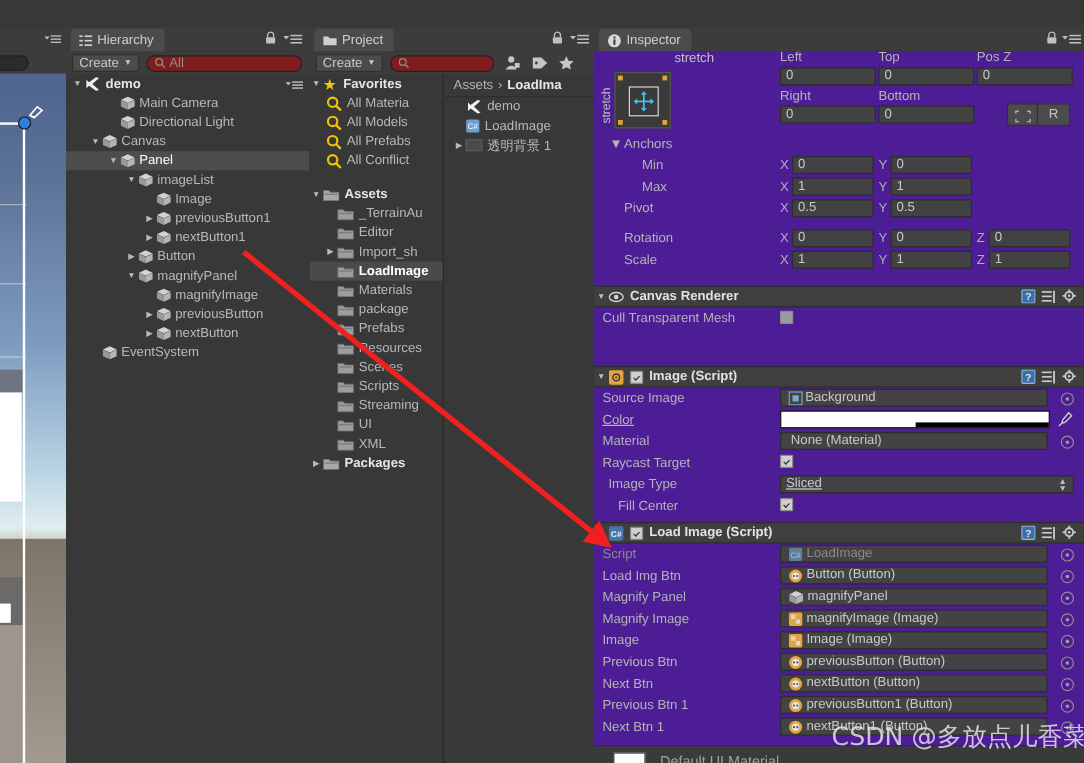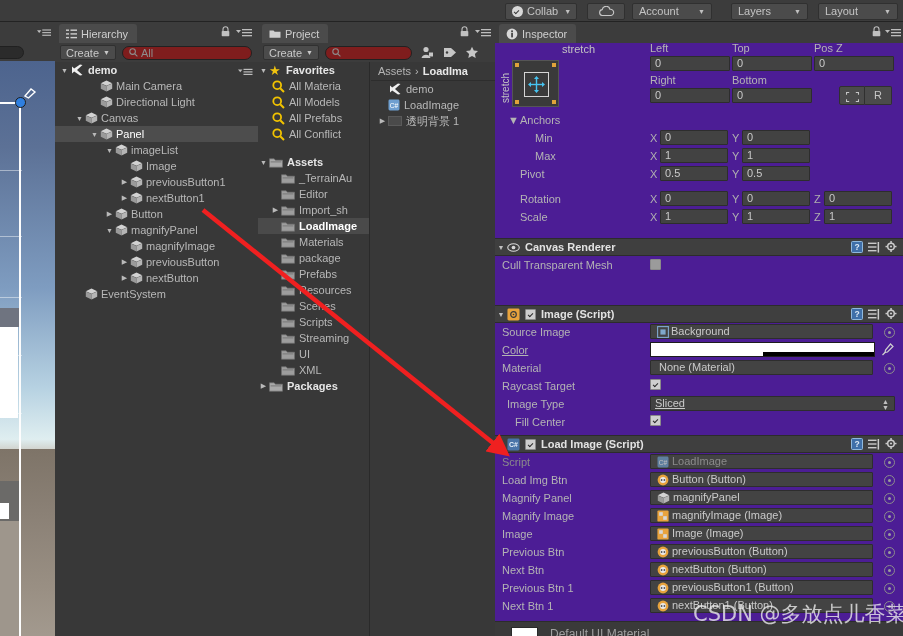--- a/index.html
+++ b/index.html
@@ -216,44 +216,20 @@
     position:absolute; left:693px; top:600px;
     font-size:21px; color:rgba(235,235,235,.80);
     font-family:"DejaVu Sans", sans-serif; white-space:nowrap;
   }
 </style>
 </head>
 <body>
 
 <div class="root">
 
-  <div class="toolbar">
-    <div class="tbtn" style="left:505px; width:72px;">
-      <span class="collab-check"></span>
-      <span>Collab</span>
-      <span class="arrow">▼</span>
-    </div>
-    <div class="tbtn" style="left:587px; width:38px; justify-content:center;">
-      <svg class="cloud-svg" width="17" height="11" viewBox="0 0 17 11">
-        <path d="M4 9.5 A3 3 0 0 1 4.2 3.6 A4 4 0 0 1 12 3.3 A2.8 2.8 0 0 1 13 9.5 Z" fill="none" stroke="#c8c8c8" stroke-width="1.1"></path>
-      </svg>
-    </div>
-    <div class="tbtn" style="left:632px; width:80px;">
-      <span>Account</span>
-      <span class="arrow">▼</span>
-    </div>
-    <div class="tbtn" style="left:731px; width:77px;">
-      <span>Layers</span>
-      <span class="arrow">▼</span>
-    </div>
-    <div class="tbtn" style="left:818px; width:80px;">
-      <span>Layout</span>
-      <span class="arrow">▼</span>
-    </div>
-  </div>
 
   <div class="scene-sliver">
     <div class="scene-tabrow">
       <svg class="scene-menuicon" height="9" viewBox="0 0 16 9">
         <path d="M0 2 L5 2 L2.5 5 Z" fill="#bdbdbd"></path>
         <rect x="6" y="1" width="10" height="1.3" fill="#bdbdbd"></rect>
         <rect x="6" y="4" width="10" height="1.3" fill="#bdbdbd"></rect>
         <rect x="6" y="7" width="10" height="1.3" fill="#bdbdbd"></rect>
       </svg>
     </div>

